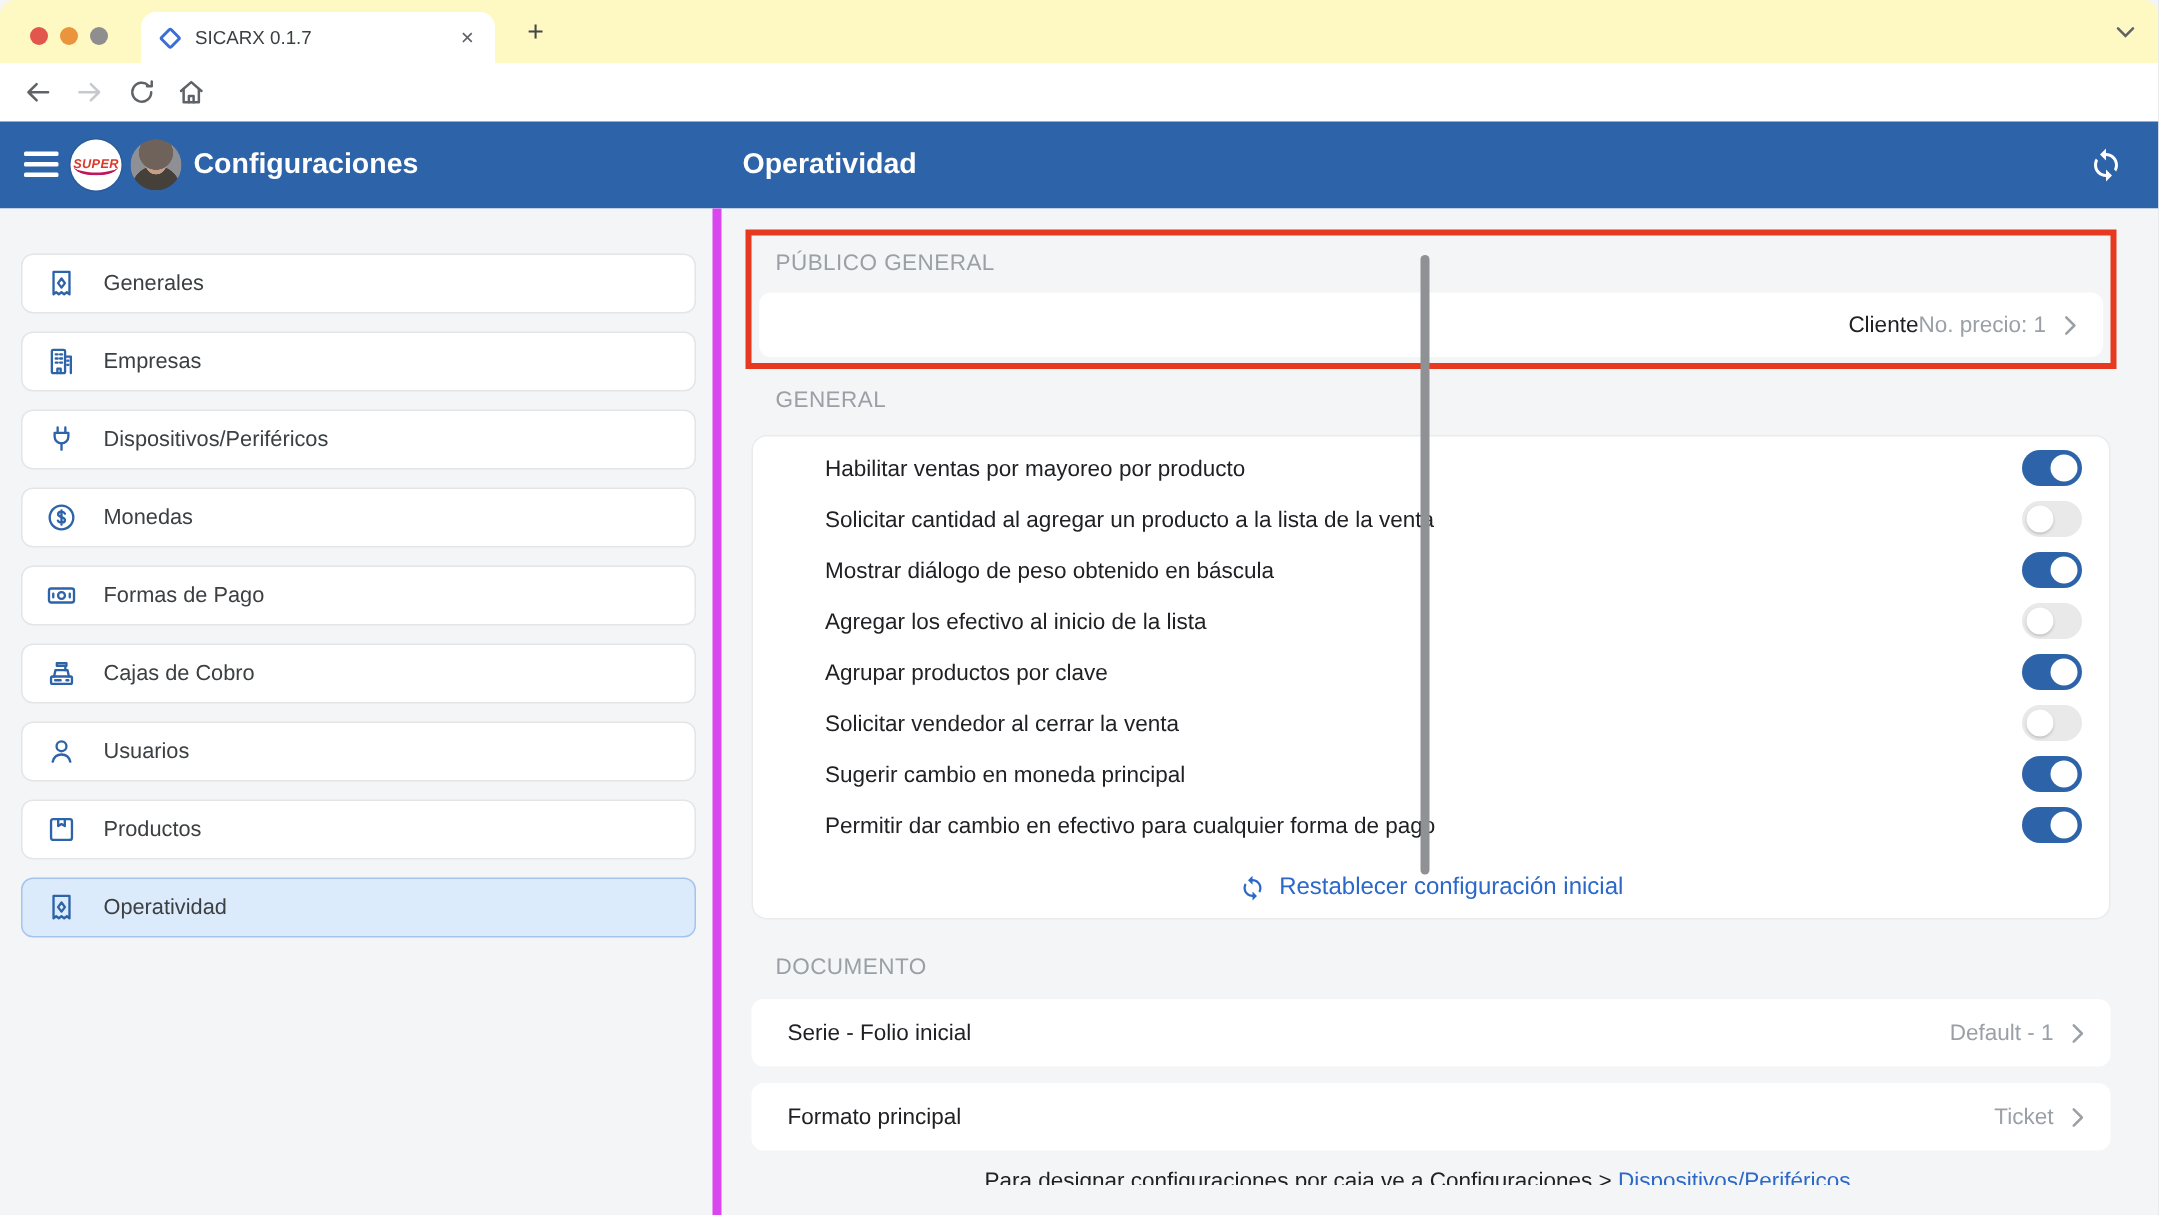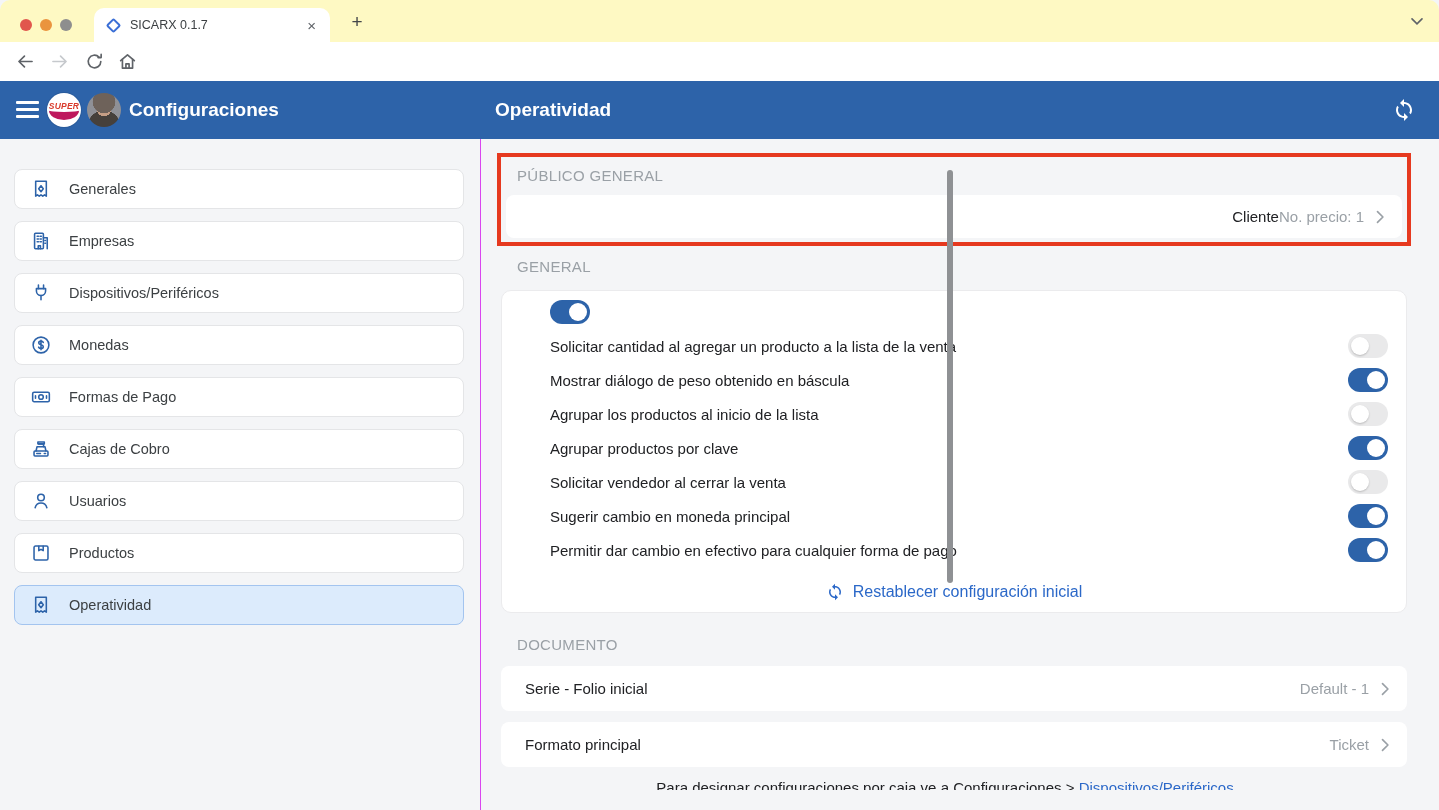--- a/index.html
+++ b/index.html
@@ -36,34 +36,34 @@
       radial-gradient(circle at 50% 40%,#d8b49a 0 29%,transparent 30%),
       radial-gradient(circle at 50% 104%,#33414f 0 46%,transparent 47%),
       #5a8fd6;}
   .kebab{position:absolute;left:1412px;top:50px;width:20px;height:20px;}
 
   
   .appheader{position:absolute;left:0;top:81px;width:100%;height:58px;background:var(--header-blue);}
   .hamburger{position:absolute;left:16px;top:20px;width:23px;height:17px;display:flex;flex-direction:column;justify-content:space-between;}
   .hamburger span{display:block;height:2.6px;background:#fff;border-radius:1px;}
   .logo{position:absolute;left:47px;top:12px;width:34px;height:34px;background:#fff;border-radius:50%;display:flex;align-items:center;justify-content:center;box-shadow:0 0 0 1px rgba(0,0,0,.08);}
-  .logo span{color:#d93a2b;font-size:8.5px;font-weight:bold;font-style:italic;letter-spacing:.2px;border-bottom:8px solid #be185d;border-radius:0 0 50% 50%;padding-bottom:1px;}
+  .logo span{color:#d93a2b;font-size:8.5px;font-weight:bold;font-style:italic;letter-spacing:.2px;border-bottom:2px solid #be185d;border-radius:0 0 50% 50%;padding-bottom:1px;}
   .hdr-avatar{position:absolute;left:87px;top:12px;width:34px;height:34px;border-radius:50%;
     background:
       radial-gradient(circle at 50% 26%,#6e625a 0 37%,transparent 38%),
       radial-gradient(circle at 50% 48%,#c59e85 0 28%,transparent 29%),
       radial-gradient(circle at 50% 100%,#46403b 0 43%,transparent 44%),
       #8f9096;}
   .app-title{position:absolute;left:129px;top:0;height:58px;line-height:58px;color:#fff;font-size:19px;font-weight:bold;}
   .panel-title{position:absolute;left:495px;top:0;height:58px;line-height:58px;color:#fff;font-size:19px;font-weight:bold;}
   .hdr-sync{position:absolute;left:1392px;top:17px;width:24px;height:24px;color:#fff;}
 
   
   .main{position:absolute;left:0;top:139px;width:100%;height:671px;background:var(--page-bg);}
-  .sidebar{position:absolute;left:0;top:0;width:481px;height:100%;border-right:1px solid #d946ef;padding:30px 16px 0 14px;}
+  .sidebar{position:absolute;left:0;top:0;width:481px;height:100%;border-right:6px solid #d946ef;padding:30px 16px 0 14px;}
   .sitem{width:450px;height:40px;background:#fff;border:1px solid #e4e5e7;border-radius:8px;margin-bottom:12px;display:flex;align-items:center;padding-left:15px;gap:17px;cursor:default;}
   .sitem.selected{background:var(--sel-bg);border-color:var(--sel-border);}
   .sicon{width:22px;height:22px;color:var(--header-blue);flex:0 0 auto;}
   .sicon svg{width:22px;height:22px;display:block;}
   .slabel{font-size:14.5px;color:#3c4043;}
 
   .content{position:absolute;left:481px;top:0;right:0;bottom:0;}
   .sec-h{position:absolute;font-size:15px;color:var(--muted);letter-spacing:.3px;}
   .redbox{position:absolute;left:16px;top:14px;width:914px;height:93px;border:4px solid var(--highlight-red);}
   .redbox .sec-h{left:16px;top:10px;}
@@ -315,32 +315,33 @@
                 <path d="M9 5.5l6.5 6.5L9 18.5"></path>
               </svg>
             </span>
         </div>
       </div>
 
       <div class="sec-h g-h">GENERAL</div>
       <div class="card toggle-card">
         <div id="toggle-rows">
             <div class="trow">
+    <span class="tlabel">Habilitar ventas por mayoreo por producto</span>
     <span class="toggle on"></span>
   </div>
             <div class="trow">
     <span class="tlabel">Solicitar cantidad al agregar un producto a la lista de la venta</span>
     <span class="toggle off"></span>
   </div>
             <div class="trow">
     <span class="tlabel">Mostrar diálogo de peso obtenido en báscula</span>
     <span class="toggle on"></span>
   </div>
             <div class="trow">
-    <span class="tlabel">Agrupar los productos al inicio de la lista</span>
+    <span class="tlabel">Agregar los efectivo al inicio de la lista</span>
     <span class="toggle off"></span>
   </div>
             <div class="trow">
     <span class="tlabel">Agrupar productos por clave</span>
     <span class="toggle on"></span>
   </div>
             <div class="trow">
     <span class="tlabel">Solicitar vendedor al cerrar la venta</span>
     <span class="toggle off"></span>
   </div>

